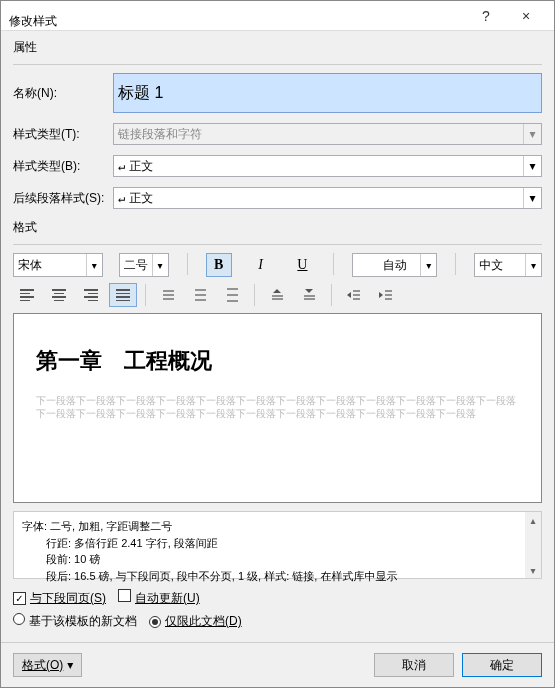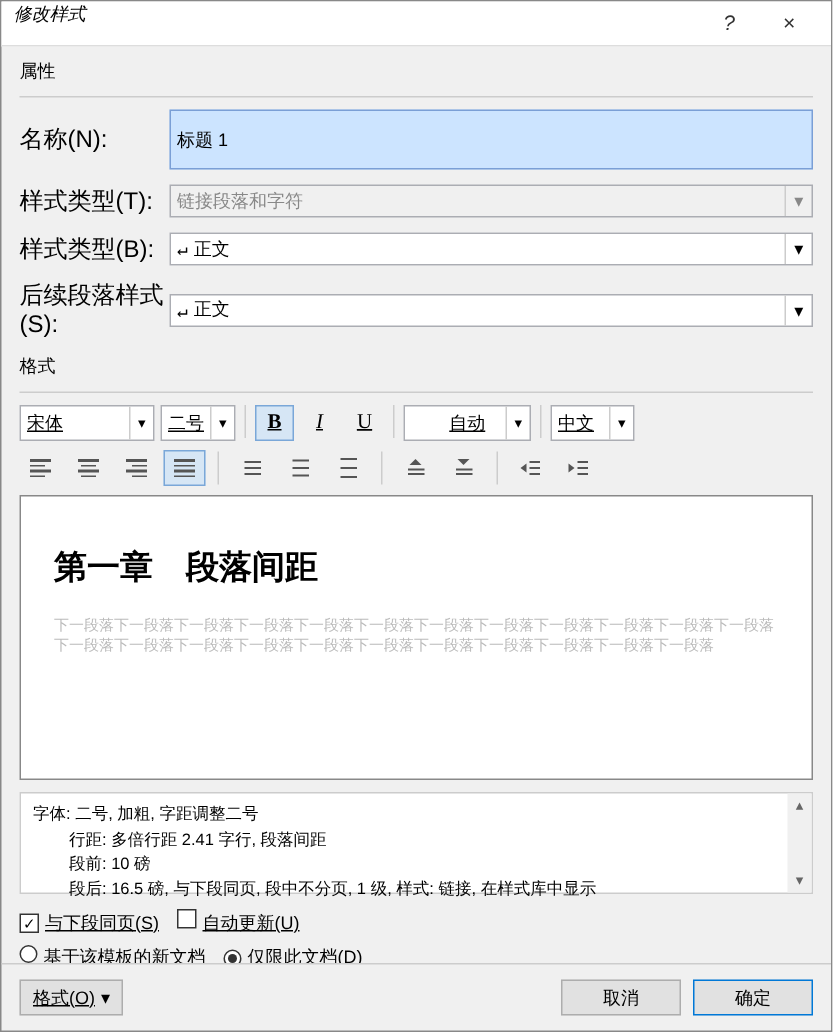--- a/index.html
+++ b/index.html
@@ -1,38 +1,38 @@
 <!DOCTYPE html>
 <html><head>
 <meta charset="utf-8">
 <style>
 * { margin: 0; padding: 0; box-sizing: border-box; }
 body { font-family: "Microsoft YaHei", "SimSun", sans-serif; font-size: 12px; background: #f0f0f0; color: #000; }
 .dialog { width: 555px; height: 688px; background: #f0f0f0; border: 1px solid #888; display: flex; flex-direction: column; }
-.titlebar { height: 30px; background: #fff; display: flex; align-items: flex-start; padding: 0 8px; border-bottom: 1px solid #ddd; font-style: italic; }
+.titlebar { height: 30px; background: #fff; display: flex; align-items: flex-end; padding: 0 8px; border-bottom: 1px solid #ddd; }
 .titlebar .title { flex: 1; font-size: 12px; }
 .titlebar .tbtn { width: 40px; height: 28px; display: flex; align-items: center; justify-content: center; font-size: 14px; color: #333; }
 .content { padding: 8px 12px; flex: 1; overflow: hidden; }
 .section-label { font-size: 12px; margin: 0 0 8px 0; }
 .hr { height: 1px; background: #ccc; margin-bottom: 8px; }
 .row { display: flex; align-items: center; margin-bottom: 10px; }
-.row .lbl { width: 100px; font-size: 16px; }
-.row .inp { flex: 1; height: 22px; border: 1px solid #7a9fd6; padding: 19px 4px; font-size: 12px; background: #fff; }
+.row .lbl { width: 100px; font-size: 12px; }
+.row .inp { flex: 1; height: 22px; border: 1px solid #7a9fd6; padding: 19px 4px; font-size: 16px; background: #fff; }
 .row .inp.sel { background: #cce4ff; }
 .row .combo { flex: 1; height: 22px; border: 1px solid #abadb3; background: #fff; display: flex; align-items: center; padding: 0 4px; position: relative; }
 .row .combo.disabled { background: #f0f0f0; color: #888; }
 .row .combo .arrow { position: absolute; right: 0; top: 0; bottom: 0; width: 18px; display: flex; align-items: center; justify-content: center; border-left: 1px solid #ccc; }
 .row .combo .ret { margin-right: 4px; font-family: monospace; }
-.toolbar { display: flex; align-items: flex-start; gap: 4px; margin-bottom: 6px; text-decoration: underline; }
+.toolbar { display: flex; align-items: flex-start; gap: 16px; margin-bottom: 6px; }
 .toolbar .combo2 { height: 24px; border: 1px solid #abadb3; background: #fff; display: flex; align-items: center; padding: 0 4px; position: relative; }
 .toolbar .combo2 .arrow { position: absolute; right: 0; top: 0; bottom: 0; width: 16px; display: flex; align-items: center; justify-content: center; border-left: 1px solid #ccc; font-size: 10px; }
 .toolbar .fontname { width: 90px; }
 .toolbar .fontsize { width: 50px; }
 .toolbar .autocolor { width: 85px; text-align: center; justify-content: center; }
-.toolbar .lang { width: 56px; }
+.toolbar .lang { width: 68px; }
 .toolbar .sep { width: 1px; height: 22px; background: #ccc; margin: 0 2px; }
 .toolbar .btn { width: 26px; height: 24px; border: 1px solid transparent; display: flex; align-items: center; justify-content: center; font-family: "Times New Roman", serif; font-size: 14px; }
 .toolbar .btn.active { border: 1px solid #7aa7d8; background: #d6e6f5; }
 .toolbar .btn.bold { font-weight: bold; }
 .toolbar .btn.italic { font-style: italic; }
 .toolbar .btn.underline { text-decoration: underline; }
 .toolbar2 { display: flex; align-items: center; gap: 4px; margin-bottom: 6px; }
 .toolbar2 .btn { width: 28px; height: 24px; border: 1px solid transparent; display: flex; align-items: center; justify-content: center; }
 .toolbar2 .btn.active { border: 1px solid #7aa7d8; background: #d6e6f5; }
 .toolbar2 .sep { width: 1px; height: 22px; background: #ccc; margin: 0 4px; }
@@ -233,21 +233,21 @@
             <g stroke="#555" stroke-width="1.2">
               <line x1="7" y1="3" x2="14" y2="3"></line>
               <line x1="7" y1="7" x2="14" y2="7"></line>
               <line x1="7" y1="11" x2="14" y2="11"></line>
             </g>
           </svg>
         </div>
     </div>
 
     <div class="preview">
-      <div class="heading">第一章　段落间距</div>
+      <div class="heading">第一章　工程概况</div>
       <div class="para-gray">下一段落下一段落下一段落下一段落下一段落下一段落下一段落下一段落下一段落下一段落下一段落下一段落下一段落下一段落下一段落下一段落下一段落下一段落下一段落下一段落下一段落下一段落下一段落</div>
     </div>
 
     <div class="desc-box">
       <div>字体: 二号, 加粗, 字距调整二号</div>
       <div style="padding-left:24px">行距: 多倍行距 2.41 字行, 段落间距</div>
       <div style="padding-left:24px">段前: 10 磅</div>
       <div style="padding-left:24px">段后: 16.5 磅, 与下段同页, 段中不分页, 1 级, 样式: 链接, 在样式库中显示</div>
       <div class="scroll">
         <div class="sa">▴</div>

